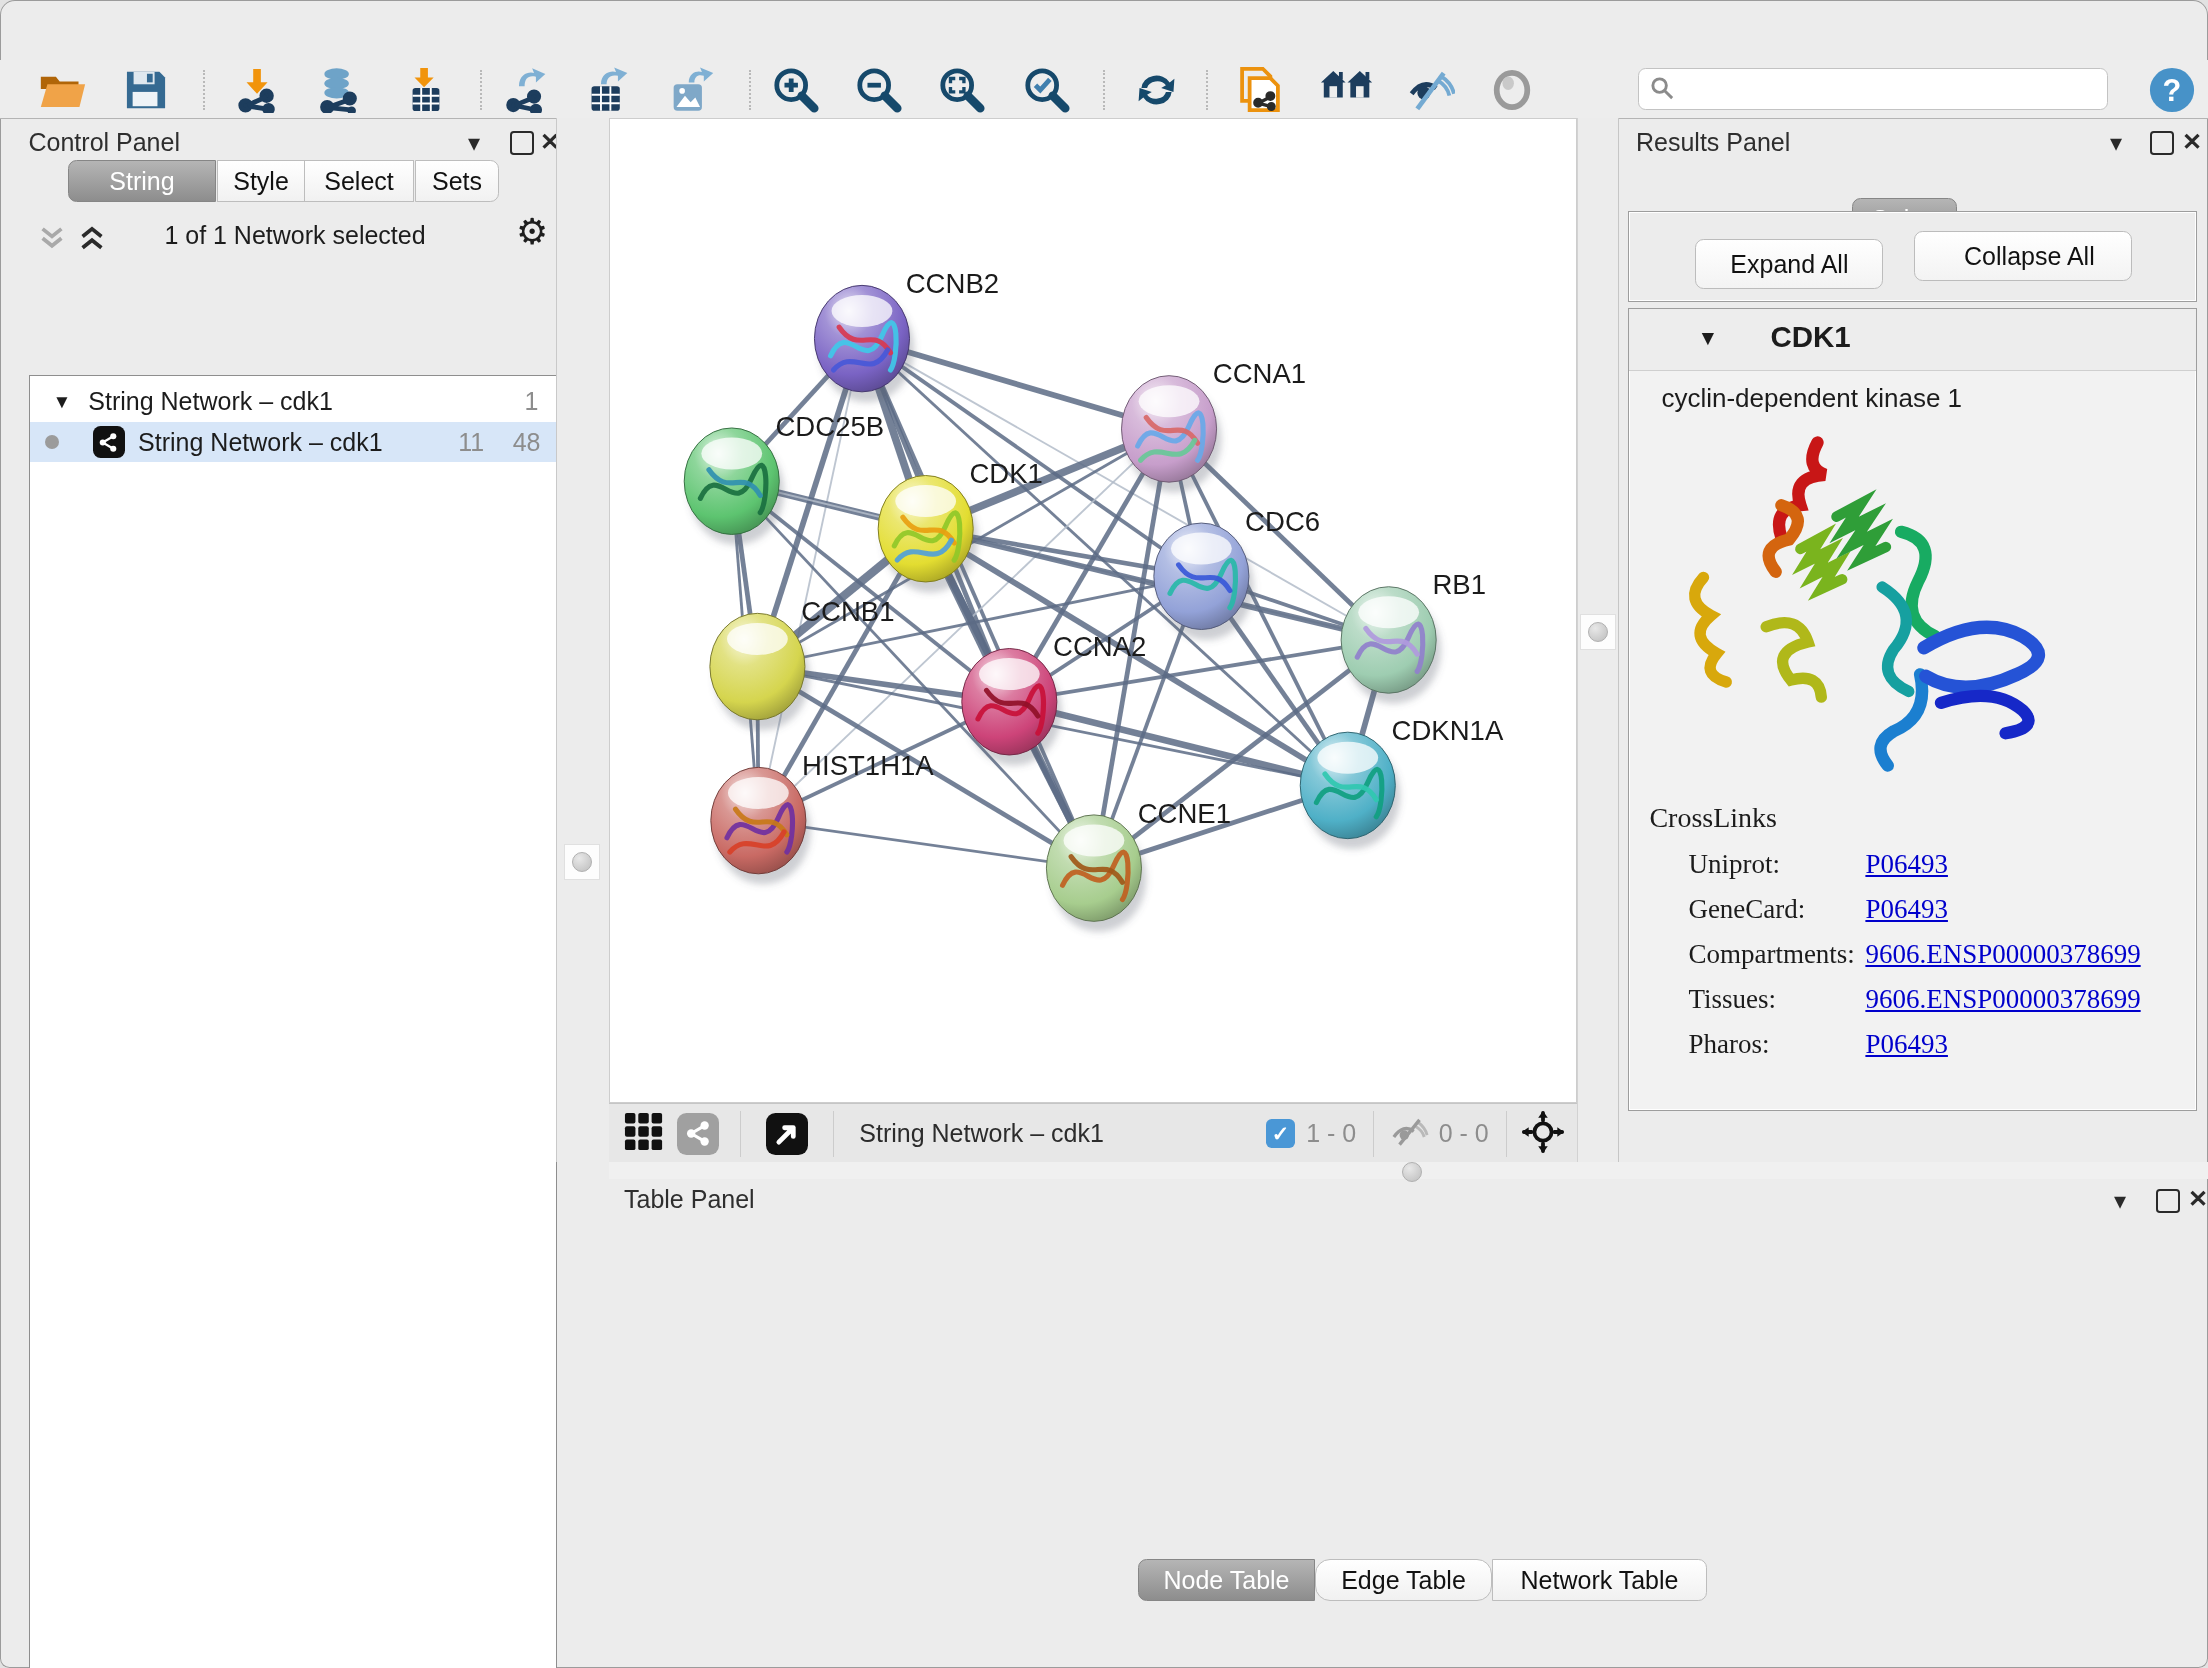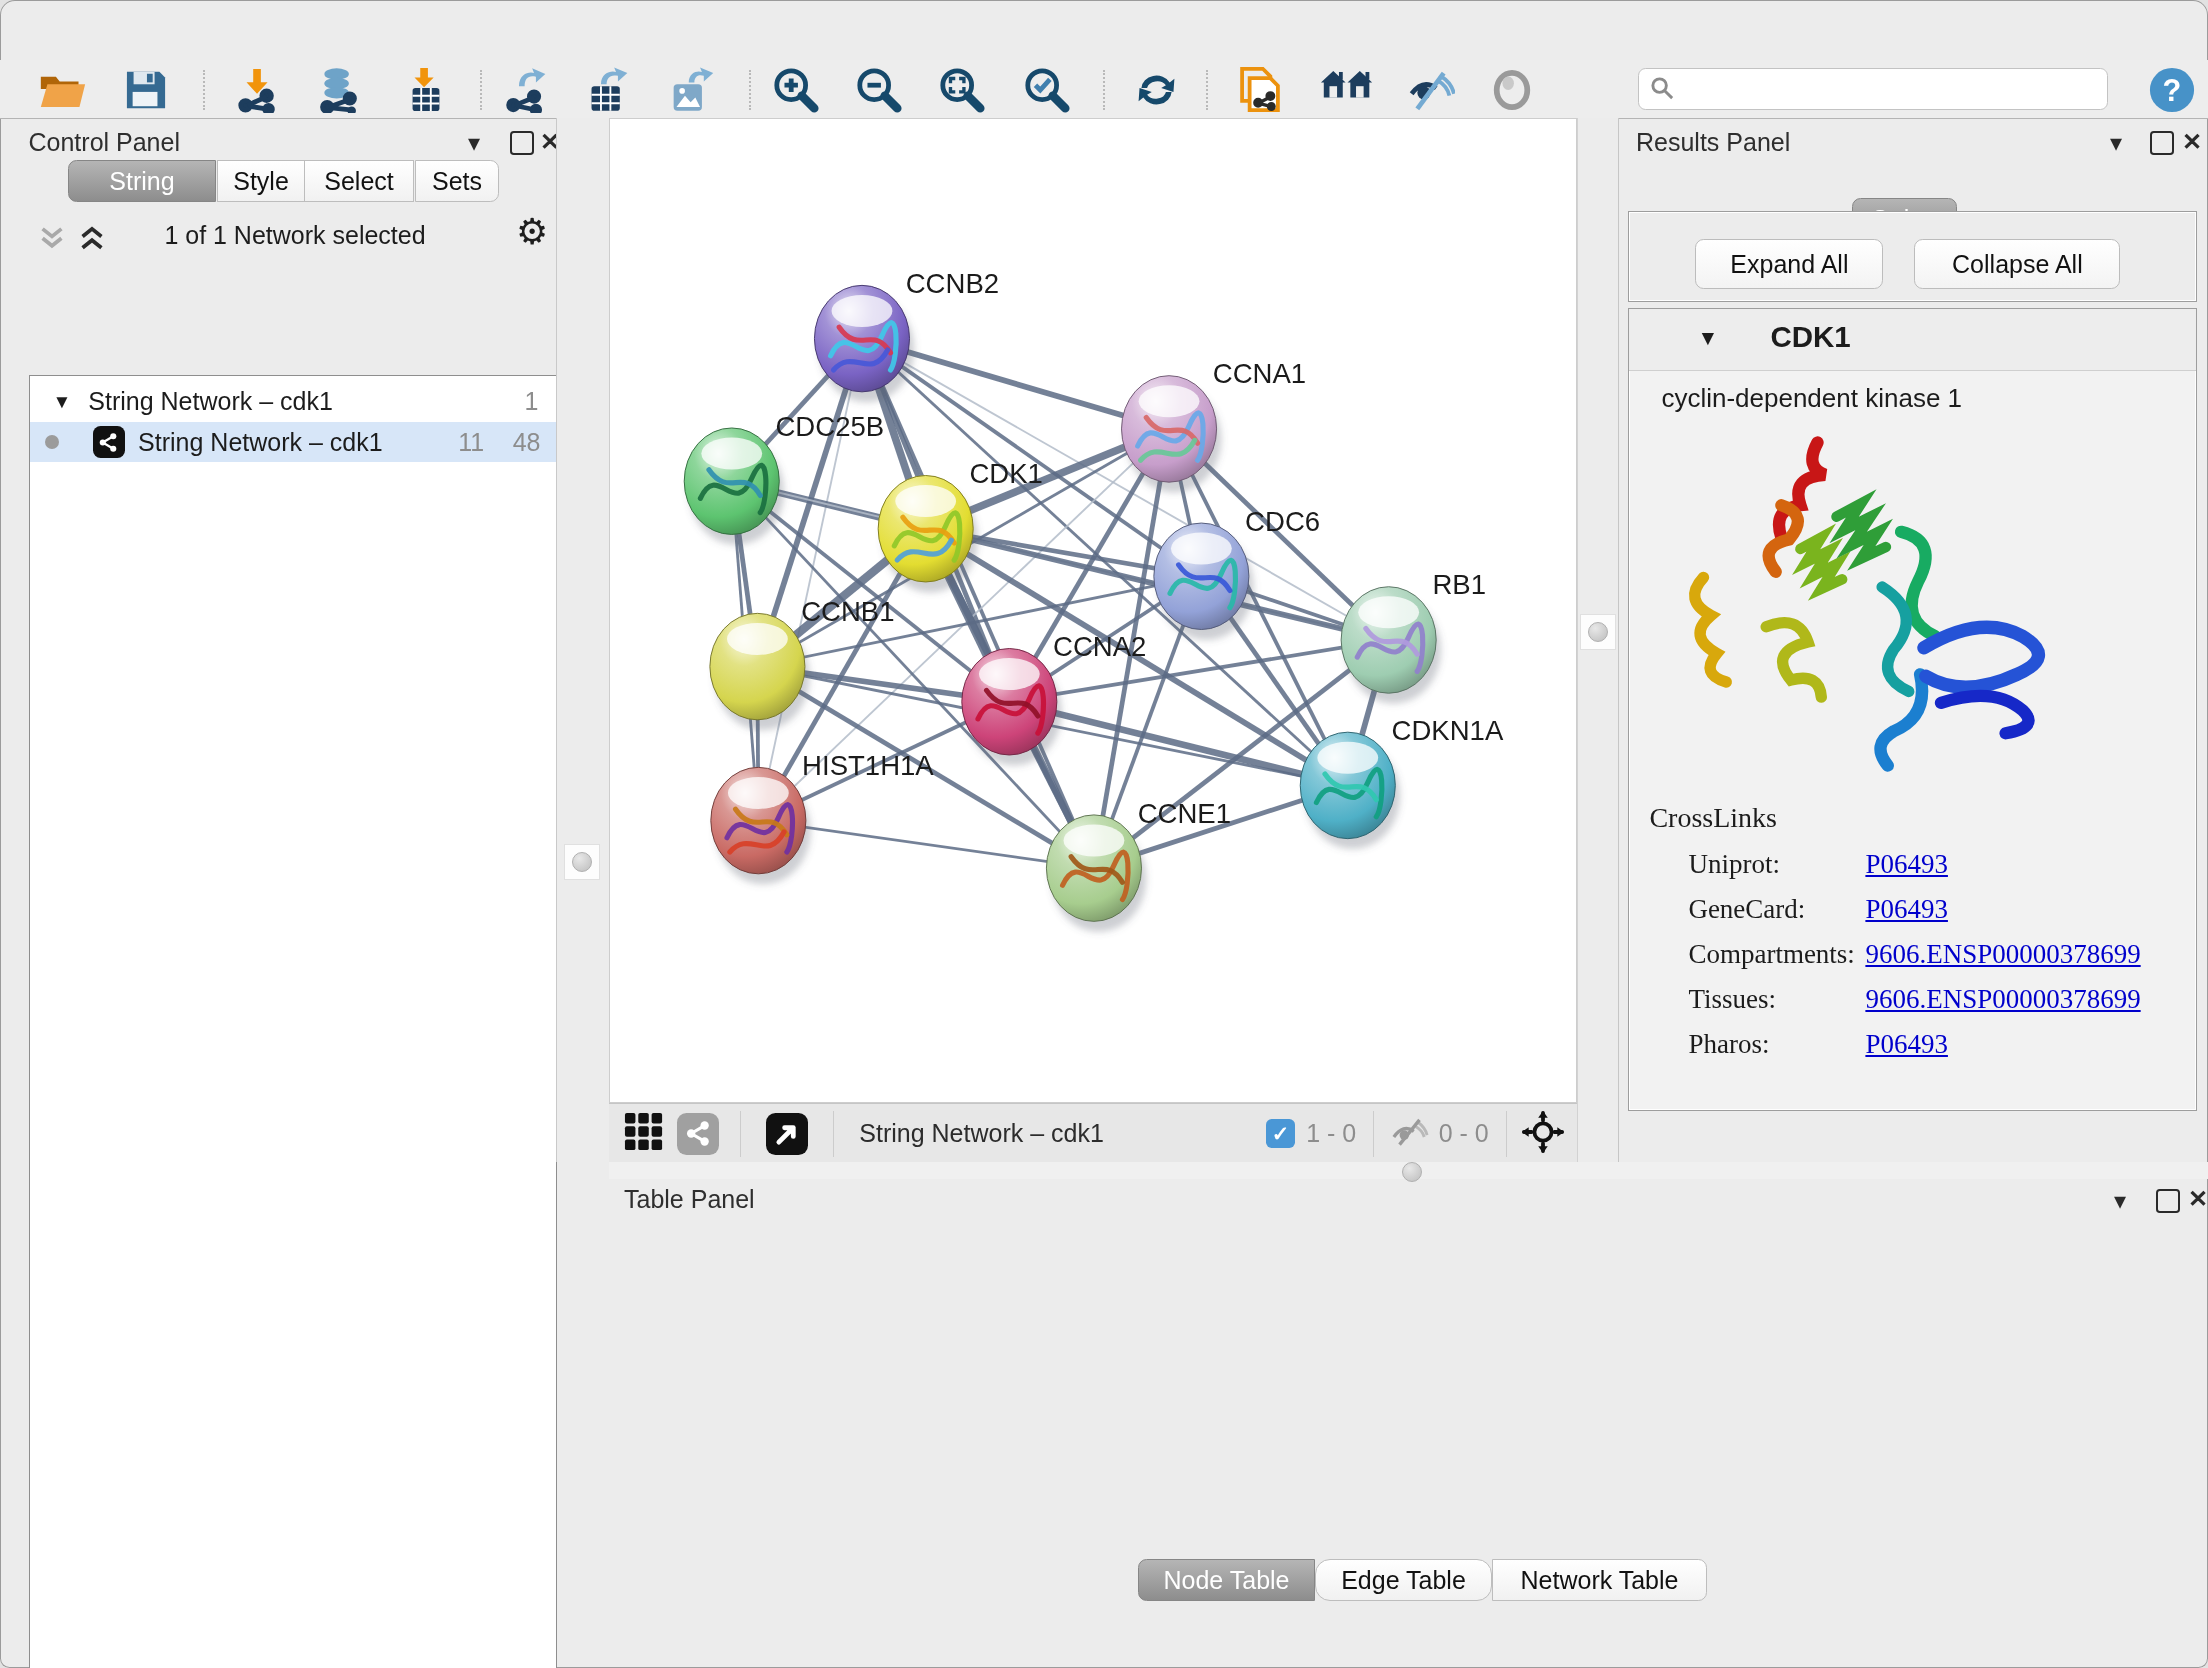--- a/index.html
+++ b/index.html
@@ -584,21 +584,21 @@
   <div class="abs" style="left:1617px;top:118px;width:592px;height:1044px;">
     <div class="abs ptitle" style="left:19px;top:9.5px;">Results Panel</div>
     <div class="abs wicon" style="left:493px;top:11.4px;">▾</div>
     <div class="abs sqicon" style="left:533px;top:13.3px;"></div>
     <div class="abs wicon" style="left:565px;top:9.5px;font-weight:bold;">✕</div>
 
     <div class="abs tab active" style="left:235px;top:42px;width:105px;border-radius:8.6px;margin-top:38px;">String</div>
 
     <div class="abs rbox" style="left:11.4px;top:93px;height:91px;">
       <div class="btn abs" style="left:66px;top:27px;width:186px;height:48px;">Expand All</div>
-      <div class="btn abs" style="left:285px;top:27px;width:204px;height:48px;">Collapse All</div>
+      <div class="btn abs" style="left:285px;top:19px;width:204px;height:48px;padding-left:12px;">Collapse All</div>
     </div>
 
     <div class="abs rbox" style="left:11.4px;top:190px;height:803px;background:#f2f2f2;">
       <div class="abs" style="left:0;top:0;width:100%;height:61px;background:#ededed;border-bottom:1px solid #cfcfcf;">
         <span class="abs" style="left:68px;top:17px;font-size:21px;">▼</span>
         <span class="abs" style="left:141px;top:11.4px;font-size:29.5px;font-weight:bold;">CDK1</span>
       </div>
       <div class="abs" style="left:32px;top:74px;font-size:26px;">cyclin-dependent kinase 1</div>
 
       <svg class="abs" style="left:46px;top:116px;" width="399" height="360" viewBox="0 0 420 378">

